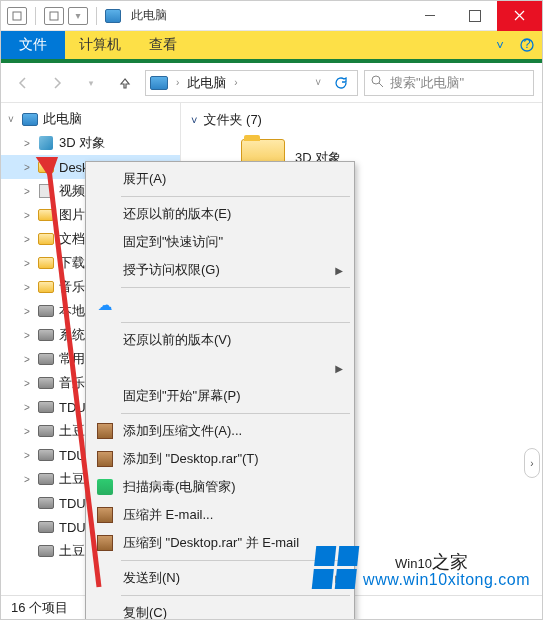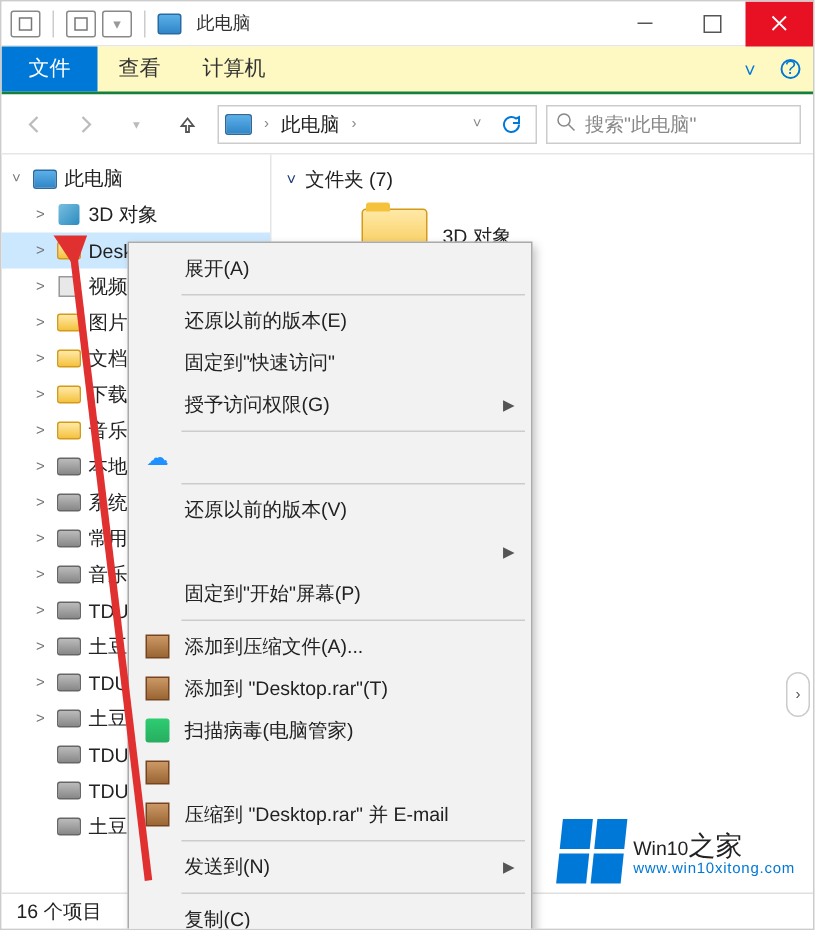--- a/index.html
+++ b/index.html
@@ -12,21 +12,21 @@
 .tb-icon-pc{width:16px;height:14px;background:linear-gradient(#5bb0e8,#3086c8);border:1px solid #2a6aa0;border-radius:2px;}
 .tb-title{margin-left:6px;font-size:12px;color:#333;}
 .tb-right{margin-left:auto;display:flex;}
 .tb-btn{width:45px;height:30px;display:flex;align-items:center;justify-content:center;color:#555;}
 .tb-btn.min::before{content:"";width:10px;height:1px;background:#555;}
 .tb-btn.max::before{content:"";width:10px;height:10px;border:1px solid #555;}
 .tb-btn.close{background:#e81123;color:#fff;}
 .tb-btn.close svg{stroke:#fff;}
 .tb-help{width:30px;display:flex;align-items:center;justify-content:center;color:#0078d7;}
 
-.ribbon{height:32px;background:#fef9c3;display:flex;align-items:stretch;border-bottom:2px solid #15803d;}
+.ribbon{height:32px;background:#fde047;display:flex;align-items:stretch;border-bottom:4px solid #15803d;}
 .ribbon .file{background:#0078d7;color:#fff;font-size:14px;padding:0 18px;display:flex;align-items:center;}
 .ribbon .tab{padding:0 14px;display:flex;align-items:center;font-size:14px;color:#333;}
 .ribbon .carat{width:24px;display:flex;align-items:center;justify-content:center;color:#0078d7;margin-left:auto;}
 
 .addr{height:40px;display:flex;align-items:center;padding:6px 8px;gap:6px;background:#fff;border-bottom:1px solid #e5e5e5;}
 .navbtn{width:28px;height:28px;border-radius:3px;display:flex;align-items:center;justify-content:center;color:#555;}
 .navbtn.disabled{color:#bbb;}
 .addrbox{flex:1;height:26px;border:1px solid #ccc;display:flex;align-items:center;padding:0 4px;gap:6px;}
 .addr .pc-ico{width:18px;height:14px;background:linear-gradient(#5bb0e8,#3086c8);border:1px solid #2a6aa0;border-radius:2px;}
 .addr .chev{color:#888;font-size:10px;padding:0 2px;}
@@ -61,22 +61,22 @@
 .ctx-item .cico{position:absolute;left:6px;width:20px;height:20px;display:flex;align-items:center;justify-content:center;}
 .ctx-item .sub{margin-left:auto;margin-right:8px;color:#555;font-size:10px;}
 .ctx-sep{height:1px;background:#ccc;margin:3px 1px 3px 32px;}
 
 .status{position:absolute;left:0;bottom:0;height:24px;width:100%;border-top:1px solid #e0e0e0;display:flex;align-items:center;padding:0 10px;font-size:12px;color:#333;background:#fff;}
 
 .watermark{position:absolute;right:12px;bottom:30px;display:flex;align-items:center;gap:6px;}
 .wm-logo{display:grid;grid-template-columns:20px 20px;grid-template-rows:20px 20px;gap:3px;transform:skewX(-6deg);}
 .wm-logo div{background:#0078d7;}
 .wm-text{display:flex;flex-direction:column;line-height:1;}
-.wm-text .big{font-size:24px;color:#0078d7;font-weight:400;}
-.wm-text .small{font-size:10px;color:#0078d7;letter-spacing:.5px;text-align:right;}
+.wm-text .big{font-size:24px;color:#0078d7;font-weight:400;margin-left:32px;}
+.wm-text .small{font-size:16px;color:#0078d7;letter-spacing:.5px;text-align:right;}
 
 .arrow{position:absolute;left:18px;top:156px;width:100px;height:440px;pointer-events:none;}
 
 .ci-cloud{color:#1e90ff;font-size:15px;}
 .ci-rar{width:16px;height:16px;background:linear-gradient(#c96,#963);border:1px solid #742;}
 .ci-shield{width:16px;height:16px;background:linear-gradient(#2ecc71,#27ae60);border-radius:2px;}
 
 .scrollhint{position:absolute;right:2px;top:345px;width:16px;height:30px;background:#fff;border:1px solid #ccc;border-radius:10px;display:flex;align-items:center;justify-content:center;color:#555;font-size:10px;}
 </style>
 </head>
@@ -108,22 +108,22 @@
     <div class="tb-btn close">
         <svg width="11" height="11" viewBox="0 0 11 11">
           <path d="M1 1 L10 10 M10 1 L1 10" stroke="#fff" stroke-width="1.2"></path>
         </svg>
       </div>
   </div>
 </div>
 
 <div class="ribbon">
   <div class="file">文件</div>
+  <div class="tab">计算机</div>
   <div class="tab">查看</div>
-  <div class="tab">计算机</div>
   <div class="carat">˅</div>
   <div class="tb-help">
       <svg width="14" height="14" viewBox="0 0 14 14">
         <circle cx="7" cy="7" r="6" fill="none" stroke="#0078d7" stroke-width="1.3"></circle>
         <text x="7" y="10" text-anchor="middle" font-size="9" fill="#0078d7">?</text>
       </svg>
     </div>
 </div>
 
 <div class="addr">
@@ -371,20 +371,21 @@
     <div class="ctx-item">
       <span class="cico">
         <span class="ci-shield"></span>
       </span>
       <span>扫描病毒(电脑管家)</span>
     </div>
     <div class="ctx-item">
       <span class="cico">
         <span class="ci-rar"></span>
       </span>
+      <span>压缩并 E-mail...</span>
     </div>
     <div class="ctx-item">
       <span class="cico">
         <span class="ci-rar"></span>
       </span>
       <span>压缩到 "Desktop.rar" 并 E-mail</span>
     </div>
     <div class="ctx-sep"></div>
     <div class="ctx-item">
       <span>发送到(N)</span>

